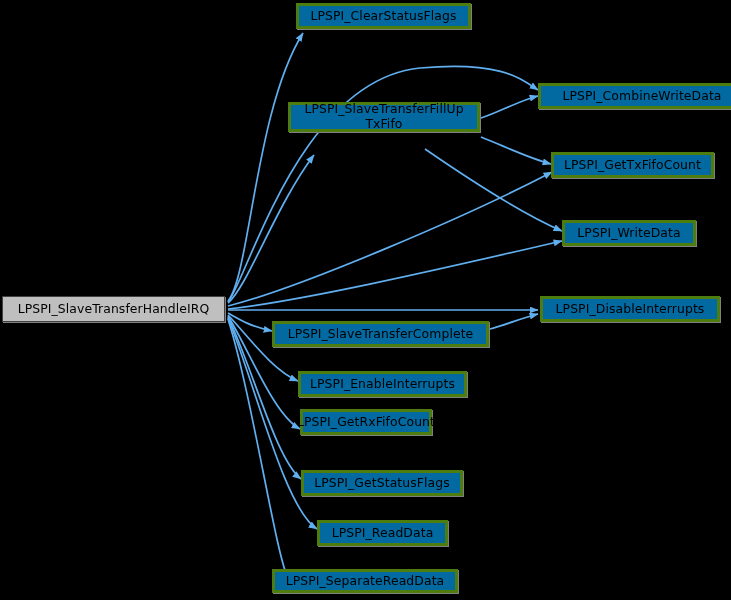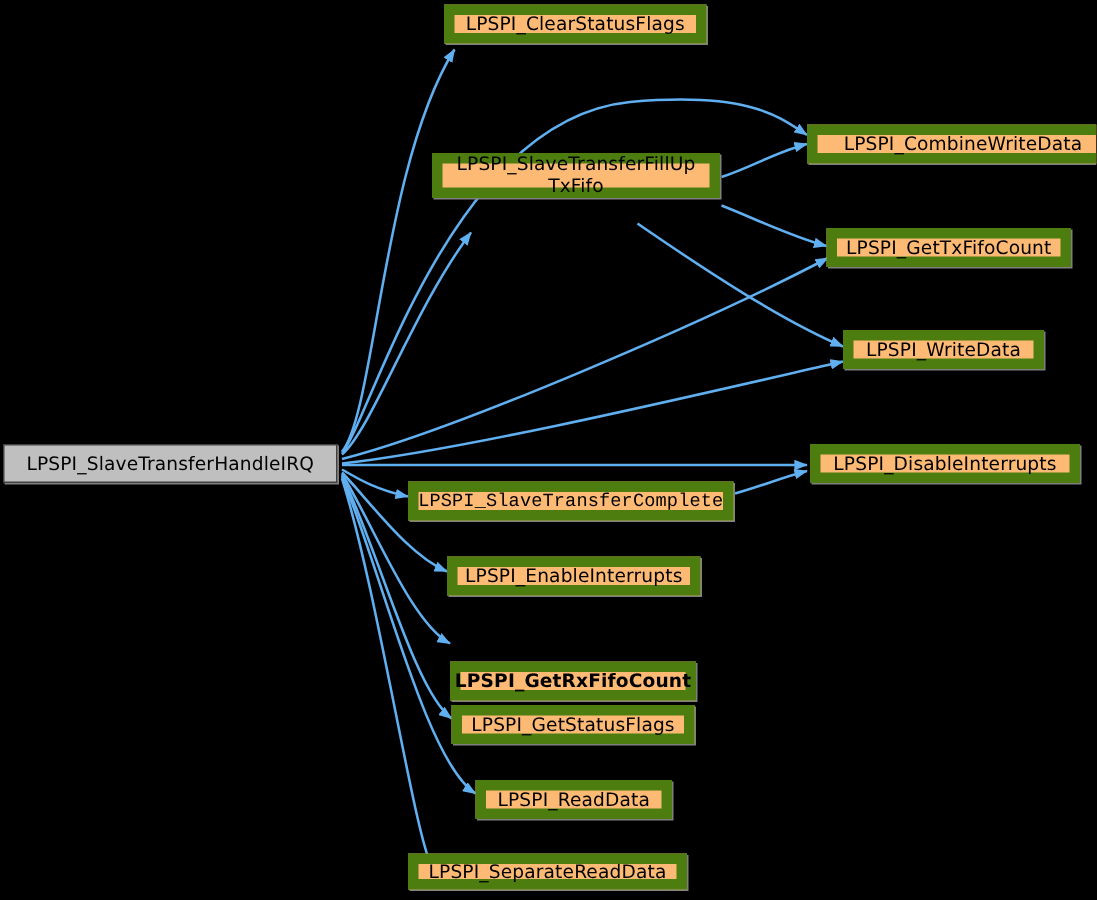--- a/index.html
+++ b/index.html
@@ -18,22 +18,22 @@
   #edge-layer {
     position: absolute;
     left: 0;
     top: 0;
     width: 731px;
     height: 600px;
   }
   .node {
     position: absolute;
     box-sizing: border-box;
-    border: 7px solid #4d7c0f;
-    background: #fdba74;
+    border: 3px solid #4d7c0f;
+    background: #0369a1;
     color: #000000;
     font-size: 12.4px;
     line-height: 1.18;
     display: flex;
     align-items: center;
     justify-content: center;
     text-align: center;
     white-space: pre;
     letter-spacing: 0.1px;
     box-shadow: 1px 1px 0 0 #808080;
@@ -79,20 +79,20 @@
   </svg>
   <div id="nodes-group">
       <div class="node root" style="left: 2px; top: 296px; width: 223px; height: 26px;"><span class="node-label">LPSPI_SlaveTransferHandleIRQ</span></div>
       <div class="node" style="left: 296px; top: 3px; width: 175px; height: 26px;"><span class="node-label">LPSPI_ClearStatusFlags</span></div>
       <div class="node" style="left: 538px; top: 83px; width: 208px; height: 26px;"><span class="node-label">LPSPI_CombineWriteData</span></div>
       <div class="node" style="left: 288px; top: 102px; width: 192px; height: 30px;"><span class="node-label">LPSPI_SlaveTransferFillUp
 TxFifo</span></div>
       <div class="node" style="left: 551px; top: 152px; width: 163px; height: 26px; text-align: right;"><span class="node-label">LPSPI_GetTxFifoCount</span></div>
       <div class="node" style="left: 562px; top: 220px; width: 134px; height: 26px;"><span class="node-label">LPSPI_WriteData</span></div>
       <div class="node" style="left: 540px; top: 296px; width: 180px; height: 26px;"><span class="node-label">LPSPI_DisableInterrupts</span></div>
-      <div class="node" style="left: 272px; top: 321px; width: 217px; height: 26px; font-family: Liberation Mono, monospace;"><span class="node-label">LPSPI_SlaveTransferComplete</span></div>
+      <div class="node" style="left: 272px; top: 321px; width: 217px; height: 26px;"><span class="node-label">LPSPI_SlaveTransferComplete</span></div>
       <div class="node" style="left: 298px; top: 371px; width: 169px; height: 26px;"><span class="node-label">LPSPI_EnableInterrupts</span></div>
-      <div class="node" style="left: 300px; top: 441px; width: 164px; height: 26px; font-weight: bold;"><span class="node-label">LPSPI_GetRxFifoCount</span></div>
+      <div class="node" style="left: 300px; top: 409px; width: 132px; height: 26px;"><span class="node-label">LPSPI_GetRxFifoCount</span></div>
       <div class="node" style="left: 301px; top: 470px; width: 162px; height: 26px;"><span class="node-label">LPSPI_GetStatusFlags</span></div>
       <div class="node" style="left: 317px; top: 520px; width: 131px; height: 26px;"><span class="node-label">LPSPI_ReadData</span></div>
       <div class="node" style="left: 272px; top: 569px; width: 186px; height: 24px;"><span class="node-label">LPSPI_SeparateReadData</span></div>
     </div>
 </div>
 
 </body></html>

